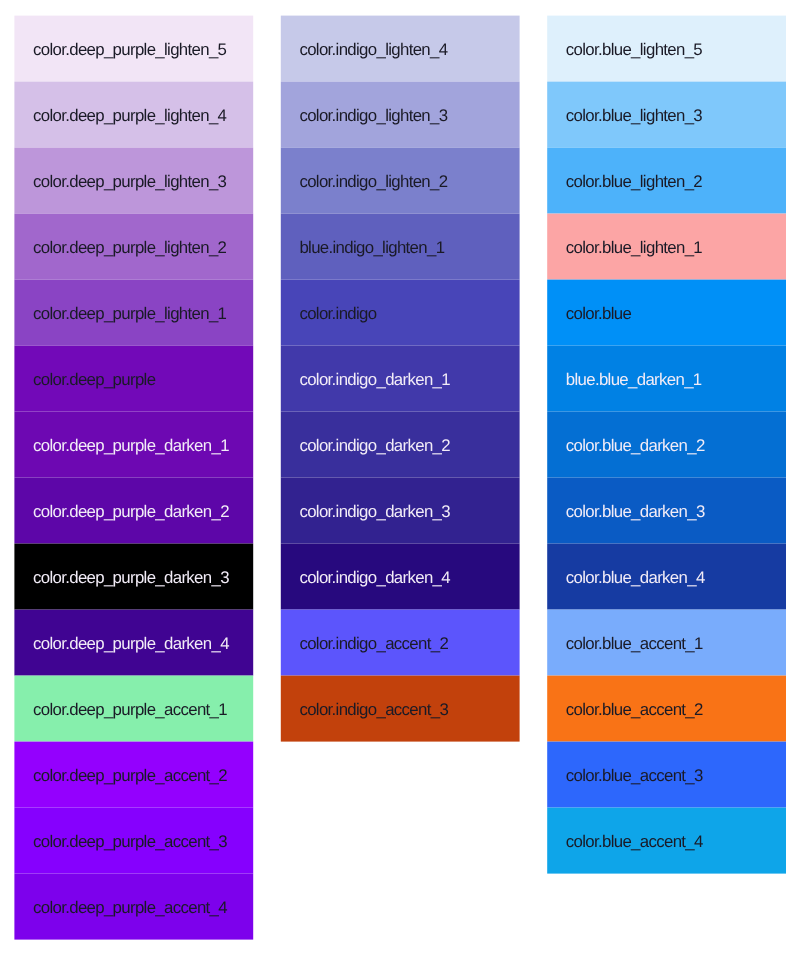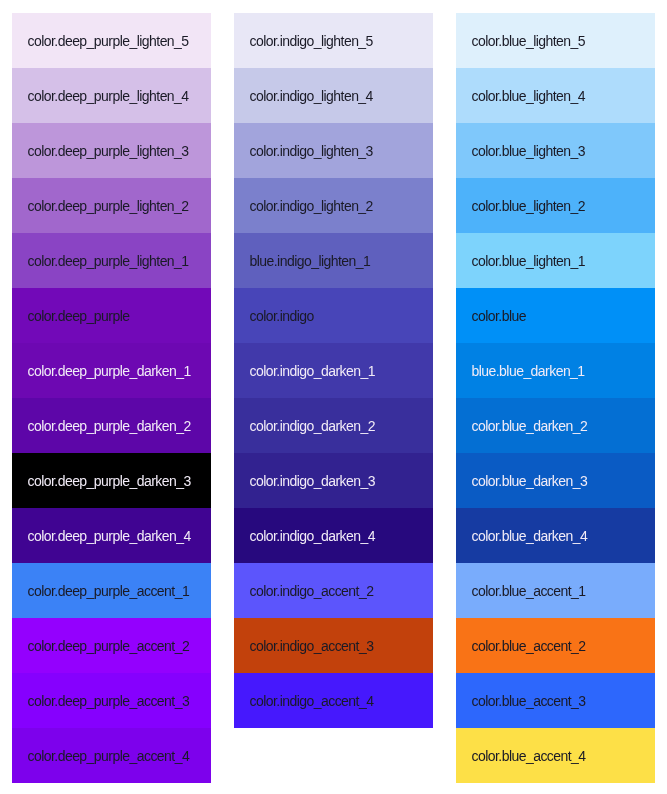--- a/index.html
+++ b/index.html
@@ -72,37 +72,34 @@
       </div>
       <div class="swatch tone-light" style="background-color:#5D06A8">
         <span class="swatch-label">color.deep_purple_darken_2</span>
       </div>
       <div class="swatch tone-light" style="background-color:#000000">
         <span class="swatch-label">color.deep_purple_darken_3</span>
       </div>
       <div class="swatch tone-light" style="background-color:#400492">
         <span class="swatch-label">color.deep_purple_darken_4</span>
       </div>
-      <div class="swatch tone-dark" style="background-color:#3b82f6">
+      <div class="swatch tone-dark" style="background-color:#86efac">
         <span class="swatch-label">color.deep_purple_accent_1</span>
       </div>
       <div class="swatch tone-dark" style="background-color:#9400FE">
         <span class="swatch-label">color.deep_purple_accent_2</span>
       </div>
       <div class="swatch tone-dark" style="background-color:#8600FE">
         <span class="swatch-label">color.deep_purple_accent_3</span>
       </div>
       <div class="swatch tone-dark" style="background-color:#7D01EC">
         <span class="swatch-label">color.deep_purple_accent_4</span>
       </div>
     </div>
     <div class="palette-column">
-      <div class="swatch tone-dark" style="background-color:#E8E7F6">
-        <span class="swatch-label">color.indigo_lighten_5</span>
-      </div>
       <div class="swatch tone-dark" style="background-color:#C6C9E9">
         <span class="swatch-label">color.indigo_lighten_4</span>
       </div>
       <div class="swatch tone-dark" style="background-color:#A2A4DC">
         <span class="swatch-label">color.indigo_lighten_3</span>
       </div>
       <div class="swatch tone-dark" style="background-color:#7B80CC">
         <span class="swatch-label">color.indigo_lighten_2</span>
       </div>
       <div class="swatch tone-dark" style="background-color:#5F60BE">
@@ -122,38 +119,32 @@
       </div>
       <div class="swatch tone-light" style="background-color:#27097E">
         <span class="swatch-label">color.indigo_darken_4</span>
       </div>
       <div class="swatch tone-dark" style="background-color:#5C55FC">
         <span class="swatch-label">color.indigo_accent_2</span>
       </div>
       <div class="swatch tone-dark" style="background-color:#c2410c">
         <span class="swatch-label">color.indigo_accent_3</span>
       </div>
-      <div class="swatch tone-dark" style="background-color:#4618FD">
-        <span class="swatch-label">color.indigo_accent_4</span>
-      </div>
     </div>
     <div class="palette-column">
       <div class="swatch tone-dark" style="background-color:#DEF0FC">
         <span class="swatch-label">color.blue_lighten_5</span>
-      </div>
-      <div class="swatch tone-dark" style="background-color:#AEDCFC">
-        <span class="swatch-label">color.blue_lighten_4</span>
       </div>
       <div class="swatch tone-dark" style="background-color:#7FC8FB">
         <span class="swatch-label">color.blue_lighten_3</span>
       </div>
       <div class="swatch tone-dark" style="background-color:#4DB2FA">
         <span class="swatch-label">color.blue_lighten_2</span>
       </div>
-      <div class="swatch tone-dark" style="background-color:#7dd3fc">
+      <div class="swatch tone-dark" style="background-color:#fca5a5">
         <span class="swatch-label">color.blue_lighten_1</span>
       </div>
       <div class="swatch tone-dark" style="background-color:#0090F7">
         <span class="swatch-label">color.blue</span>
       </div>
       <div class="swatch tone-light" style="background-color:#0081E4">
         <span class="swatch-label">blue.blue_darken_1</span>
       </div>
       <div class="swatch tone-light" style="background-color:#046FD3">
         <span class="swatch-label">color.blue_darken_2</span>
@@ -166,17 +157,17 @@
       </div>
       <div class="swatch tone-dark" style="background-color:#79ACFC">
         <span class="swatch-label">color.blue_accent_1</span>
       </div>
       <div class="swatch tone-dark" style="background-color:#f97316">
         <span class="swatch-label">color.blue_accent_2</span>
       </div>
       <div class="swatch tone-dark" style="background-color:#2D67FC">
         <span class="swatch-label">color.blue_accent_3</span>
       </div>
-      <div class="swatch tone-dark" style="background-color:#fde047">
+      <div class="swatch tone-dark" style="background-color:#0ea5e9">
         <span class="swatch-label">color.blue_accent_4</span>
       </div>
     </div>
 </div>
 
 </body></html>

